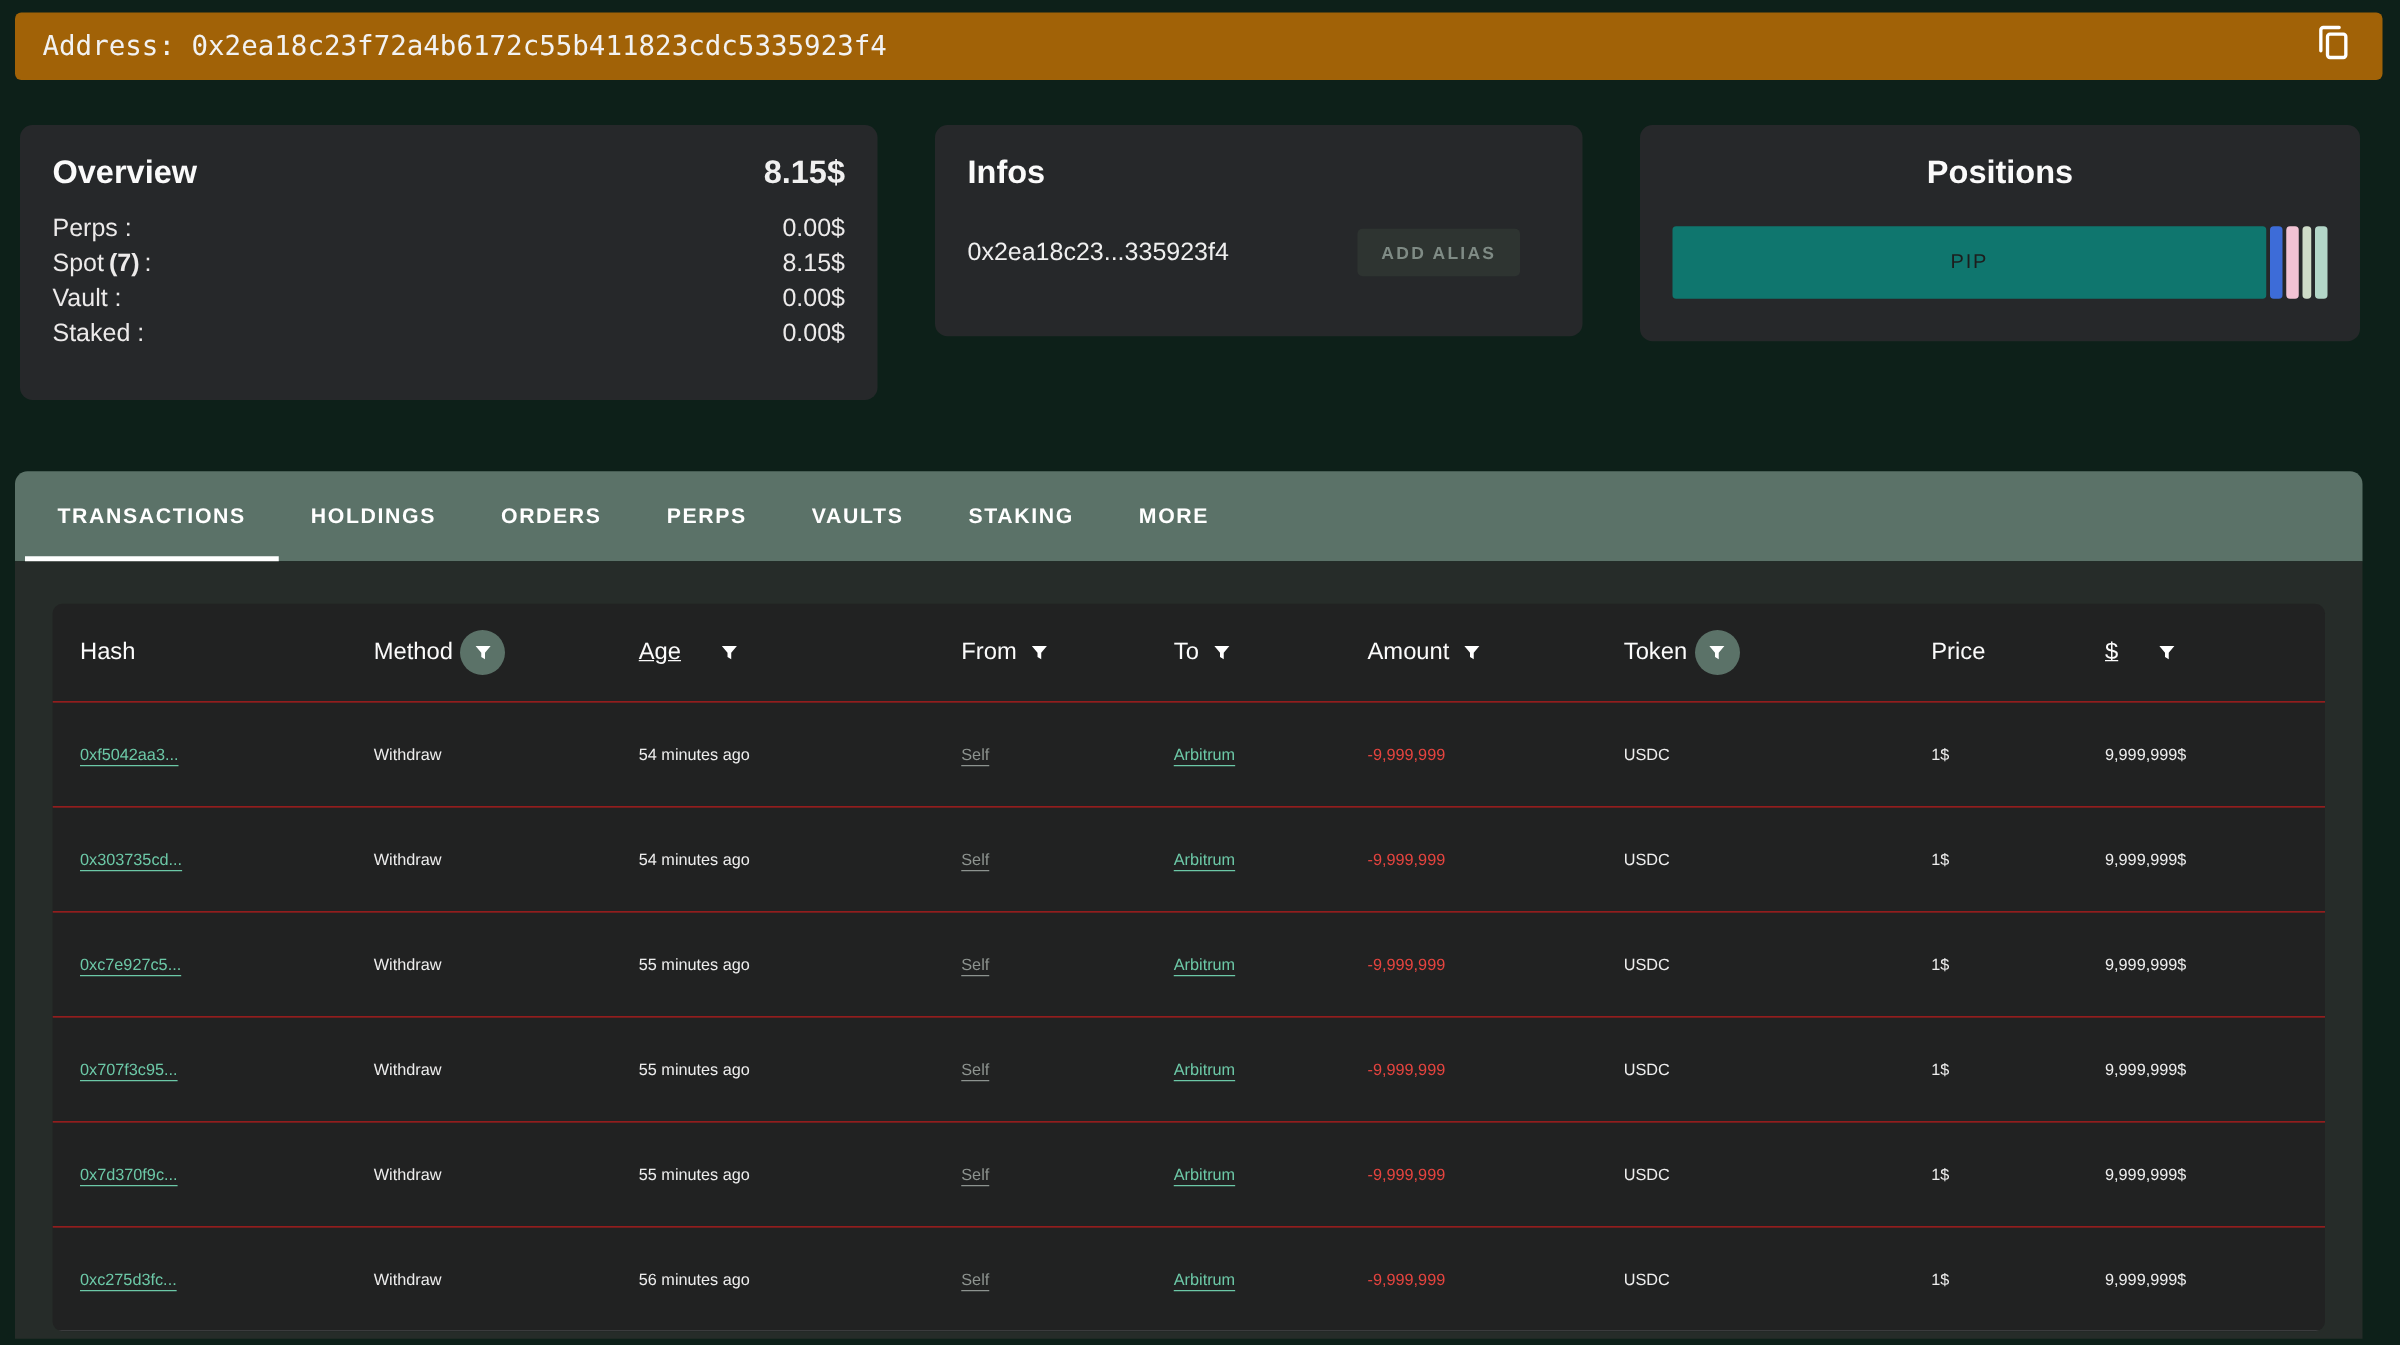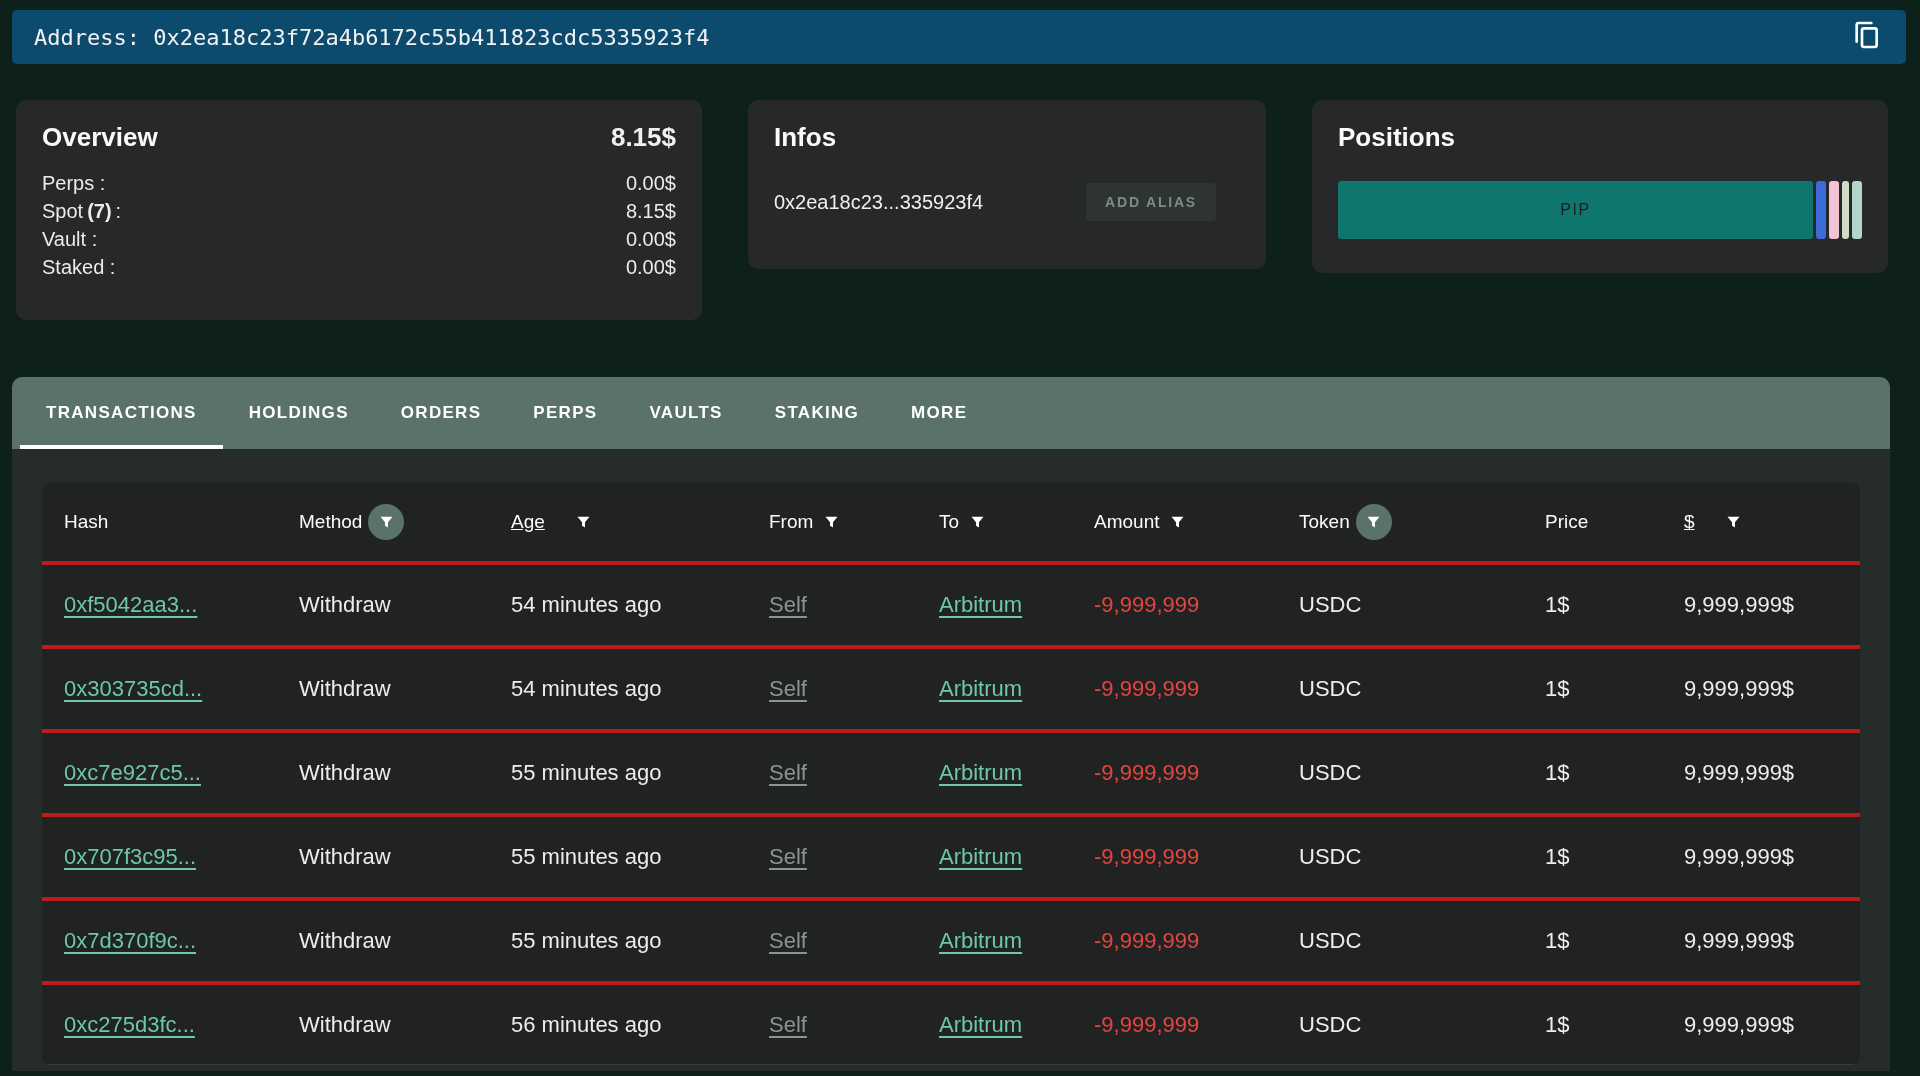--- a/index.html
+++ b/index.html
@@ -8,21 +8,21 @@
     background:#0d2019;
     font-family:"Liberation Sans", sans-serif;
     color:#f0f0f0;
     -webkit-font-smoothing:antialiased;
   }
 
   
   .address-bar {
     margin:10px 14px 0 12px;
     height:54px;
-    background:#0c4a6e;
+    background:#a16207;
     border-radius:5px;
     display:flex;
     align-items:center;
     padding:0 22px;
     font-family:"DejaVu Sans Mono", monospace;
     font-size:22px;
     color:#f2f2f2;
   }
   .address-bar .spacer { flex:1; }
   .copy-btn {
@@ -61,21 +61,21 @@
     color:#7f8b85;
     font-family:"Liberation Sans", sans-serif;
     font-size:14px;
     font-weight:700;
     letter-spacing:1.8px;
     padding:11px 19px;
     margin-right:24px;
     cursor:pointer;
   }
 
-  .card-positions { flex:1; padding-bottom:34px; }
+  .card-positions { flex:1; padding-bottom:34px;text-align:center; }
   .positions-bar { margin-top:28px; display:flex; gap:3px; height:58px; }
   .positions-bar .seg { border-radius:3px; }
   .seg-pip {
     flex:1; background:#0f766e;
     display:flex; align-items:center; justify-content:center;
     color:#1d1d1d; font-size:16px; letter-spacing:1.5px;
   }
   .seg-blue { width:10px; background:#3d6cd8; }
   .seg-pink { width:10px; background:#f2c3d4; }
   .seg-pale { width:7px;  background:#cfdcc8; }
@@ -129,22 +129,22 @@
   .funnel-circle {
     width:36px; height:36px; border-radius:50%;
     background:#5b7268;
     display:flex; align-items:center; justify-content:center;
     margin-left:-4px;
     cursor:pointer;
     flex:0 0 auto;
   }
   .t-body-row {
     height:84px;
-    border-top:4px solid #b91c1c;
-    font-size:22px;
+    border-top:1px solid #b91c1c;
+    font-size:13px;
     color:#ededed;
   }
   .t-body-row:last-child { border-bottom:1px solid #3b3c3e; }
   .link-hash, .link-to {
     color:#6cc8a7; text-decoration:underline; text-underline-offset:4px; cursor:pointer;
   }
   .link-from {
     color:#8d938f; text-decoration:underline; text-underline-offset:4px; cursor:pointer;
   }
   .amount-neg { color:#e5443f; }

